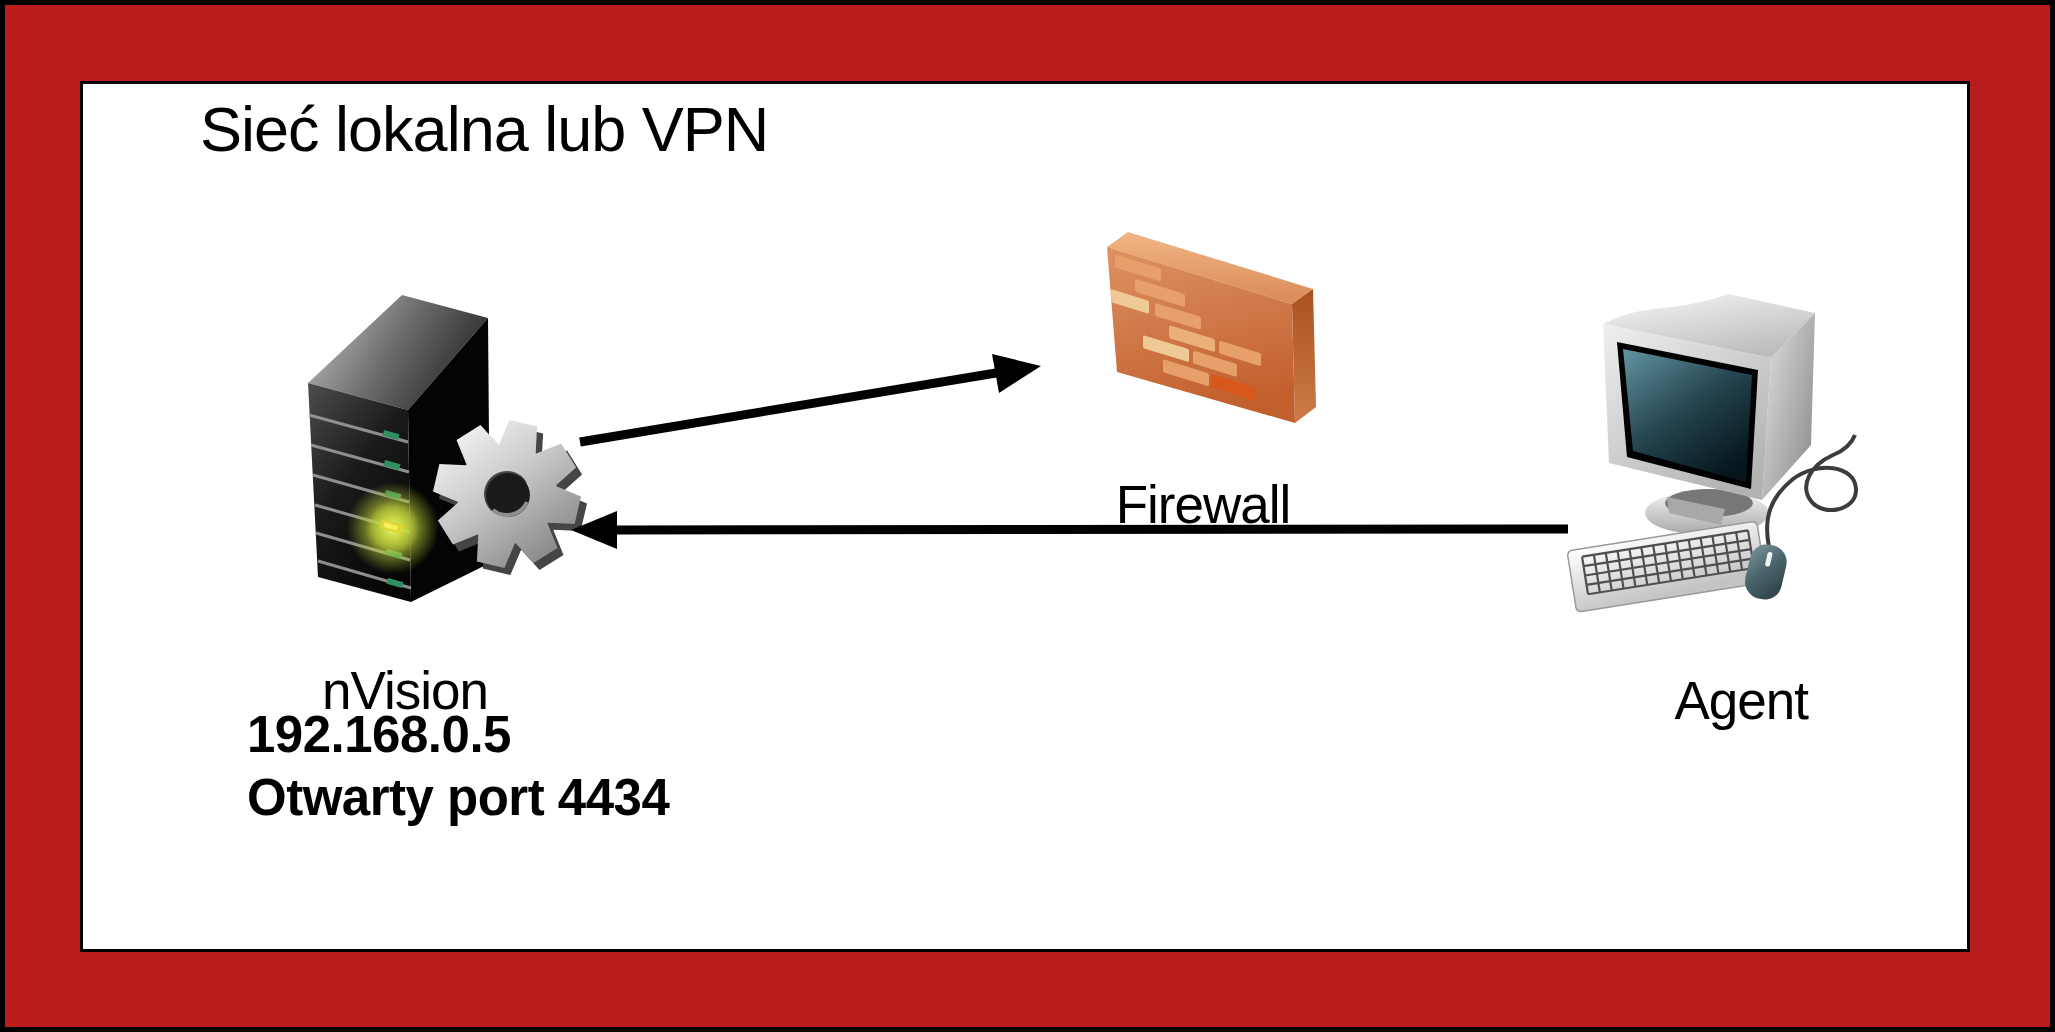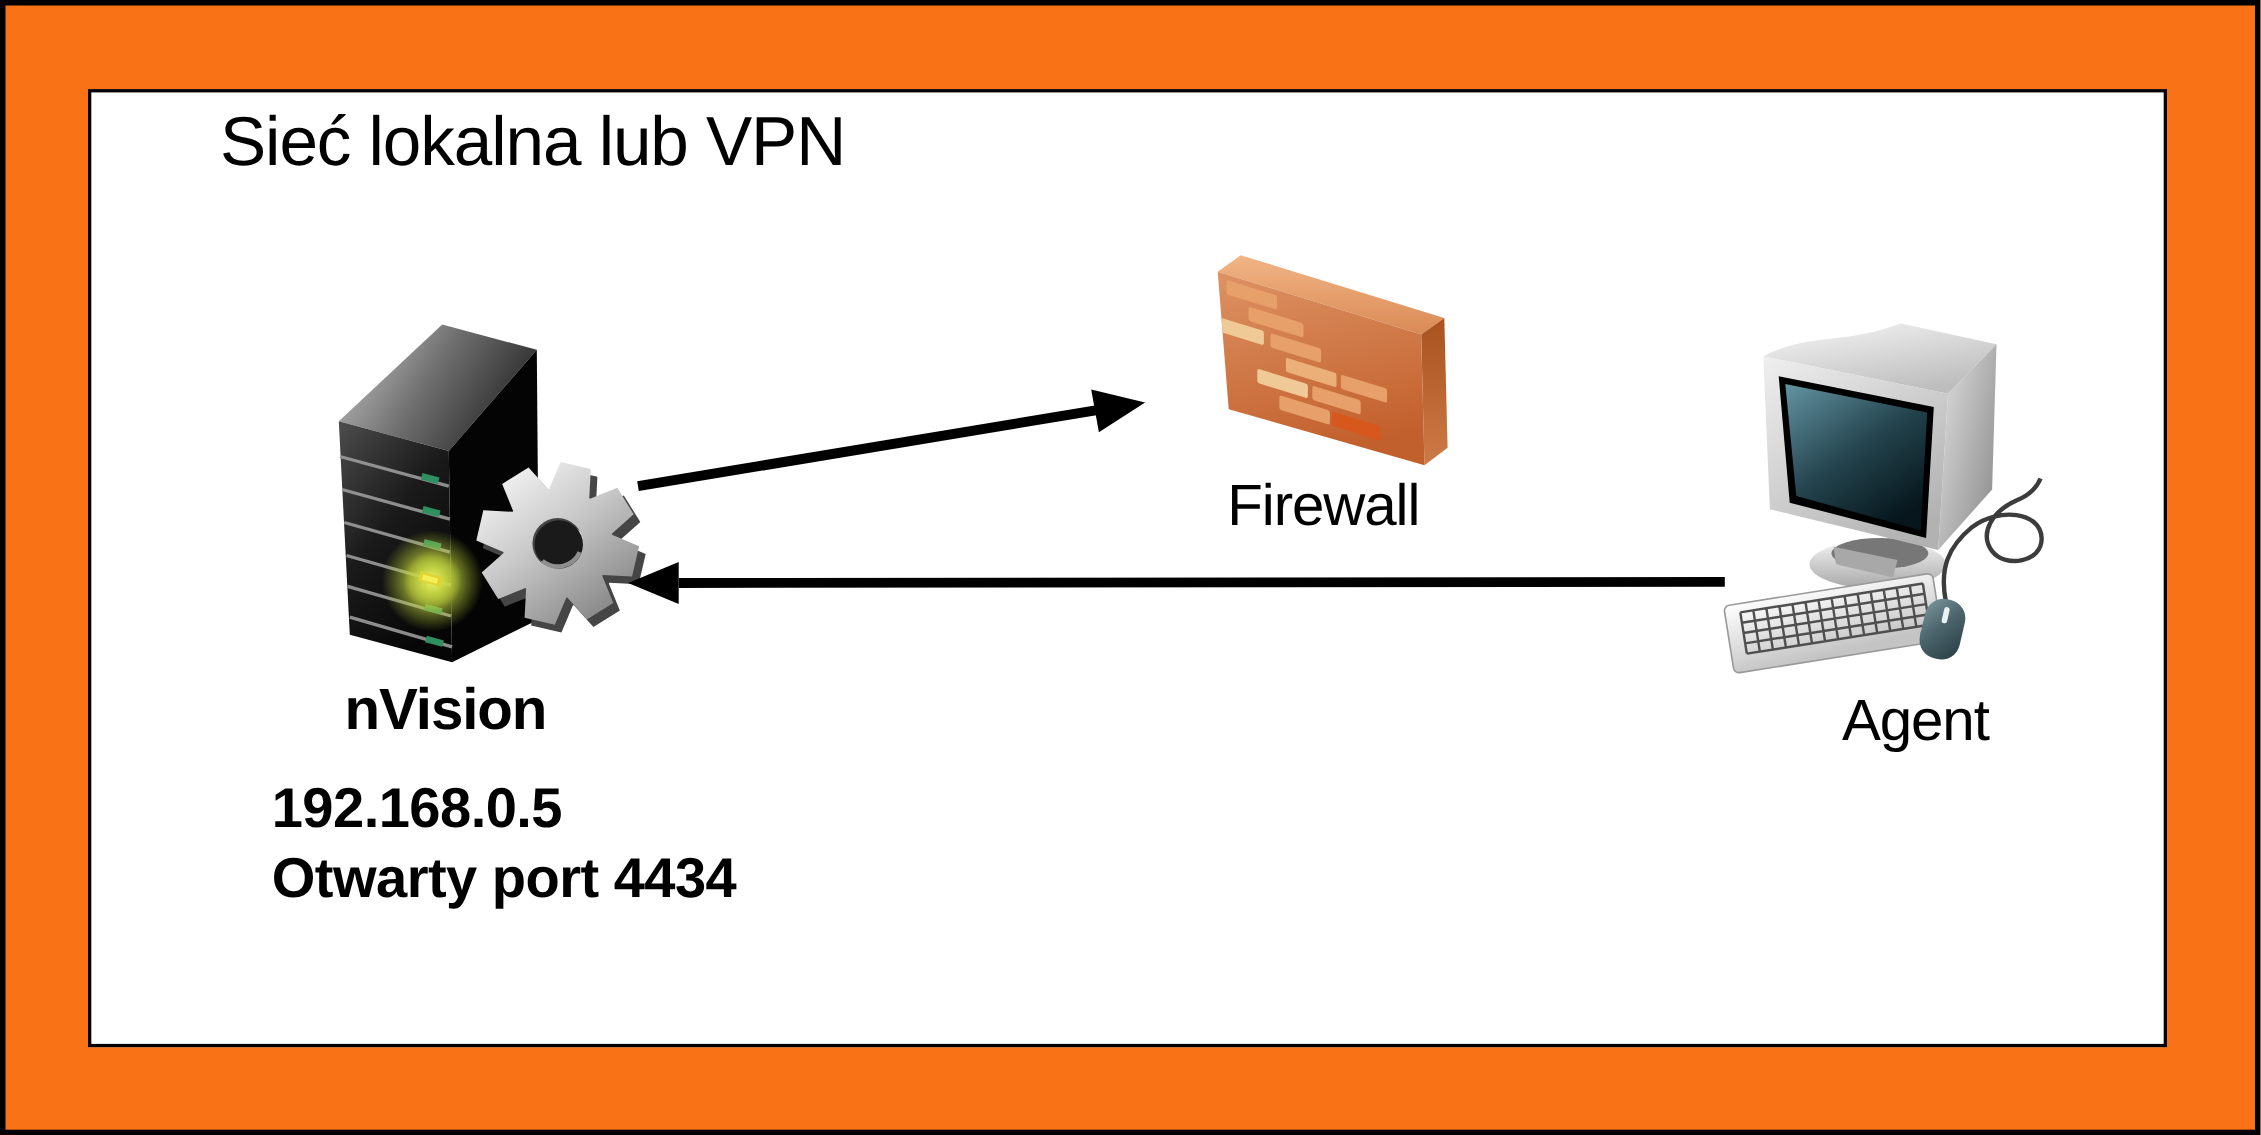--- a/index.html
+++ b/index.html
@@ -1,39 +1,39 @@
 <!DOCTYPE html>
 <html><head>
 <meta charset="utf-8">
 <style>
   html,body{margin:0;padding:0;background:#888;}
   .canvas{
     position:relative;
     width:2055px;height:1032px;
-    background:#f97316;
+    background:#b91c1c;
     border:5px solid #000;
     box-sizing:border-box;
     overflow:hidden;
     font-family:"Liberation Sans","DejaVu Sans",sans-serif;
     color:#000;
   }
   .panel{
     position:absolute;left:75px;top:76px;
     width:1890px;height:871px;
     background:#fff;border:3px solid #000;box-sizing:border-box;
   }
   .title{
     position:absolute;left:195px;top:88px;
     font-size:63px;letter-spacing:-1px;white-space:nowrap;
   }
   .node-label{
     position:absolute;width:300px;text-align:center;
-    font-size:53px;letter-spacing:-1px;white-space:nowrap;
-  }
-  .label-nvision{left:250px;top:610px;font-weight:bold;}
+    font-size:53px;letter-spacing:-1px;white-space:nowrap;margin-top:45px;
+  }
+  .label-nvision{left:250px;top:610px;}
   .label-firewall{left:1048px;top:424px;}
   .label-agent{left:1503px;top:620px;text-align:right;}
   .annotation{
     position:absolute;font-size:51px;letter-spacing:-0.5px;
     line-height:63px;white-space:nowrap;text-align:left;font-weight:bold;
   }
   .annot-nvision{left:242px;top:698px;}
   .annot-agent{left:1532px;top:706px;}
   svg.overlay{position:absolute;left:0;top:0;width:2055px;height:1032px;}
 </style>

